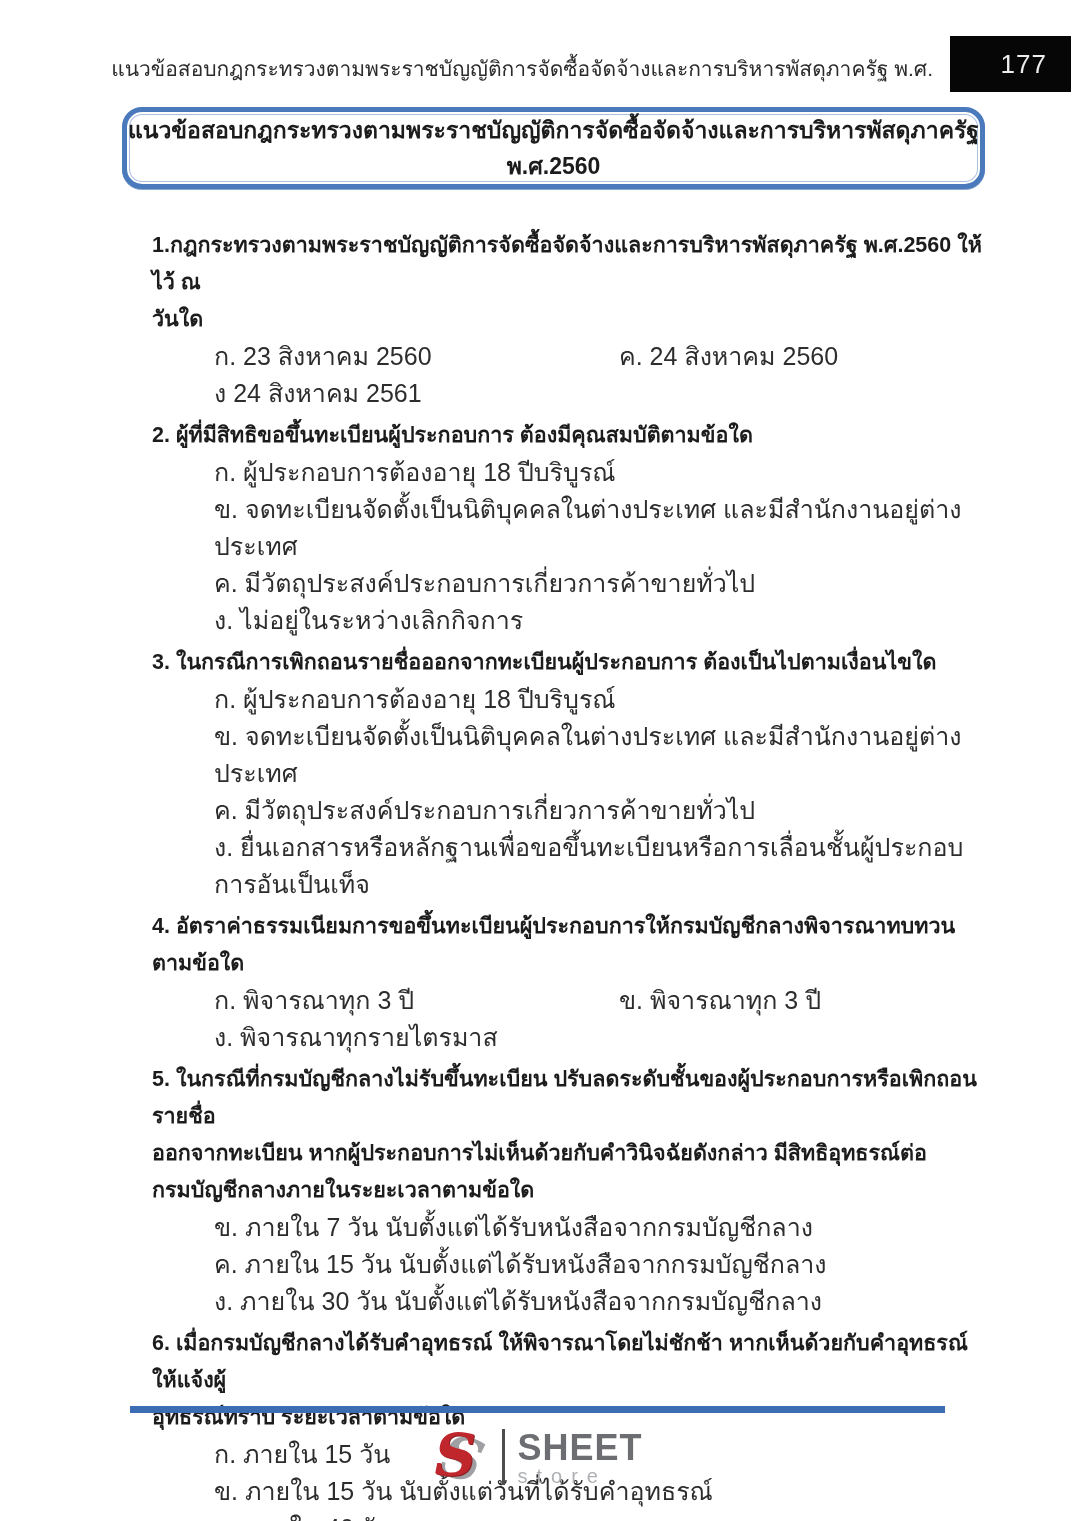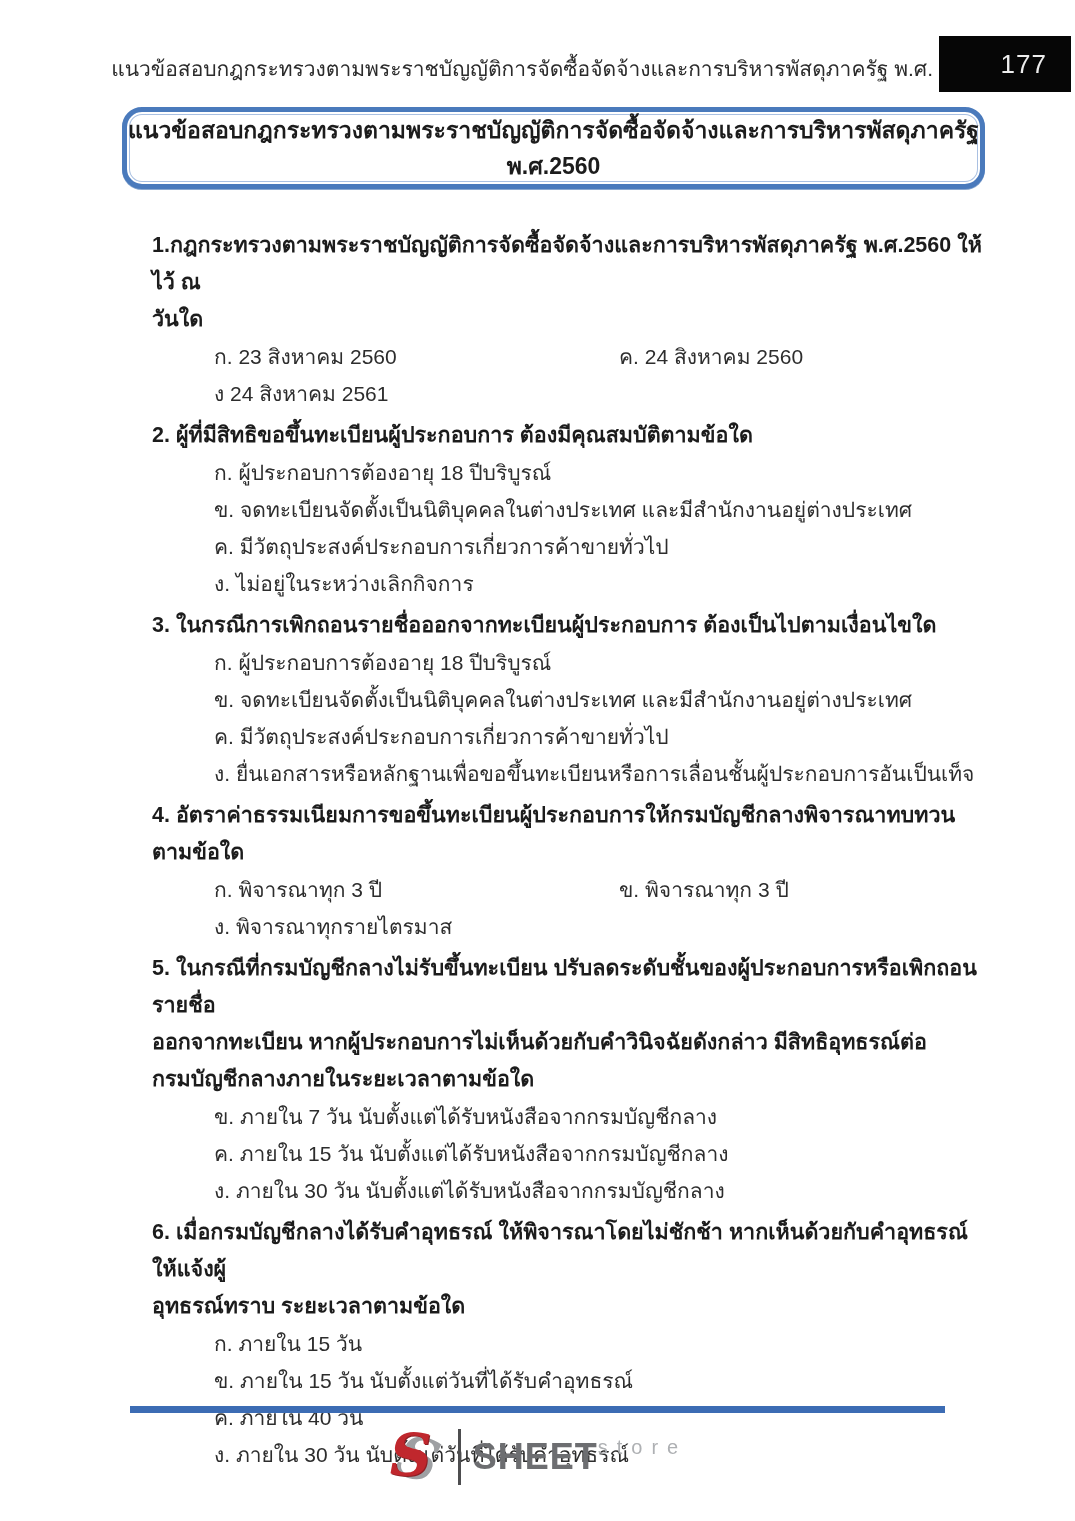--- a/index.html
+++ b/index.html
@@ -22,21 +22,21 @@
     top: 52px;
     right: 142px;
     font-size: 21px;
     color: #2b2b2b;
     white-space: nowrap;
   }
   .page-number-box {
     position: absolute;
     top: 36px;
     right: 4px;
-    width: 132px;
+    width: 121px;
     height: 56px;
     background: #060606;
     display: flex;
     align-items: center;
     justify-content: flex-end;
     padding-right: 24px;
   }
   .page-number {
     color: #ededed;
     font-size: 26px;
@@ -75,21 +75,21 @@
   }
   .question { margin-bottom: 5px; }
   .q-line {
     font-size: 21.5px;
     font-weight: bold;
     color: #1c1c1c;
     line-height: 37px;
   }
   .options { }
   .option {
-    font-size: 21px;
+    font-size: 25px;
     font-weight: normal;
     color: #2d2d2d;
     line-height: 37px;
   }
   .options.one-col .option { padding-left: 62px; }
   .options.two-col {
     display: grid;
     grid-template-columns: 467px 1fr;
   }
   .options.two-col .option:nth-child(odd) { padding-left: 62px; }
@@ -135,21 +135,21 @@
     left: 2px; top: 0;
     color: #c0272d;
     text-shadow: 1px 1px 0 #8e1f24;
   }
   .logo-divider {
     width: 3px;
     height: 56px;
     background: #4d4d4f;
     margin: 0 12px 0 8px;
   }
-  .logo-text { display: flex; }
+  .logo-text { display: flex; flex-direction: column; }
   .logo-brand {
     font-size: 36px;
     font-weight: bold;
     color: #6d6e71;
     letter-spacing: 1px;
     line-height: 38px;
   }
   .logo-sub {
     font-size: 20px;
     color: #aeb0b3;

